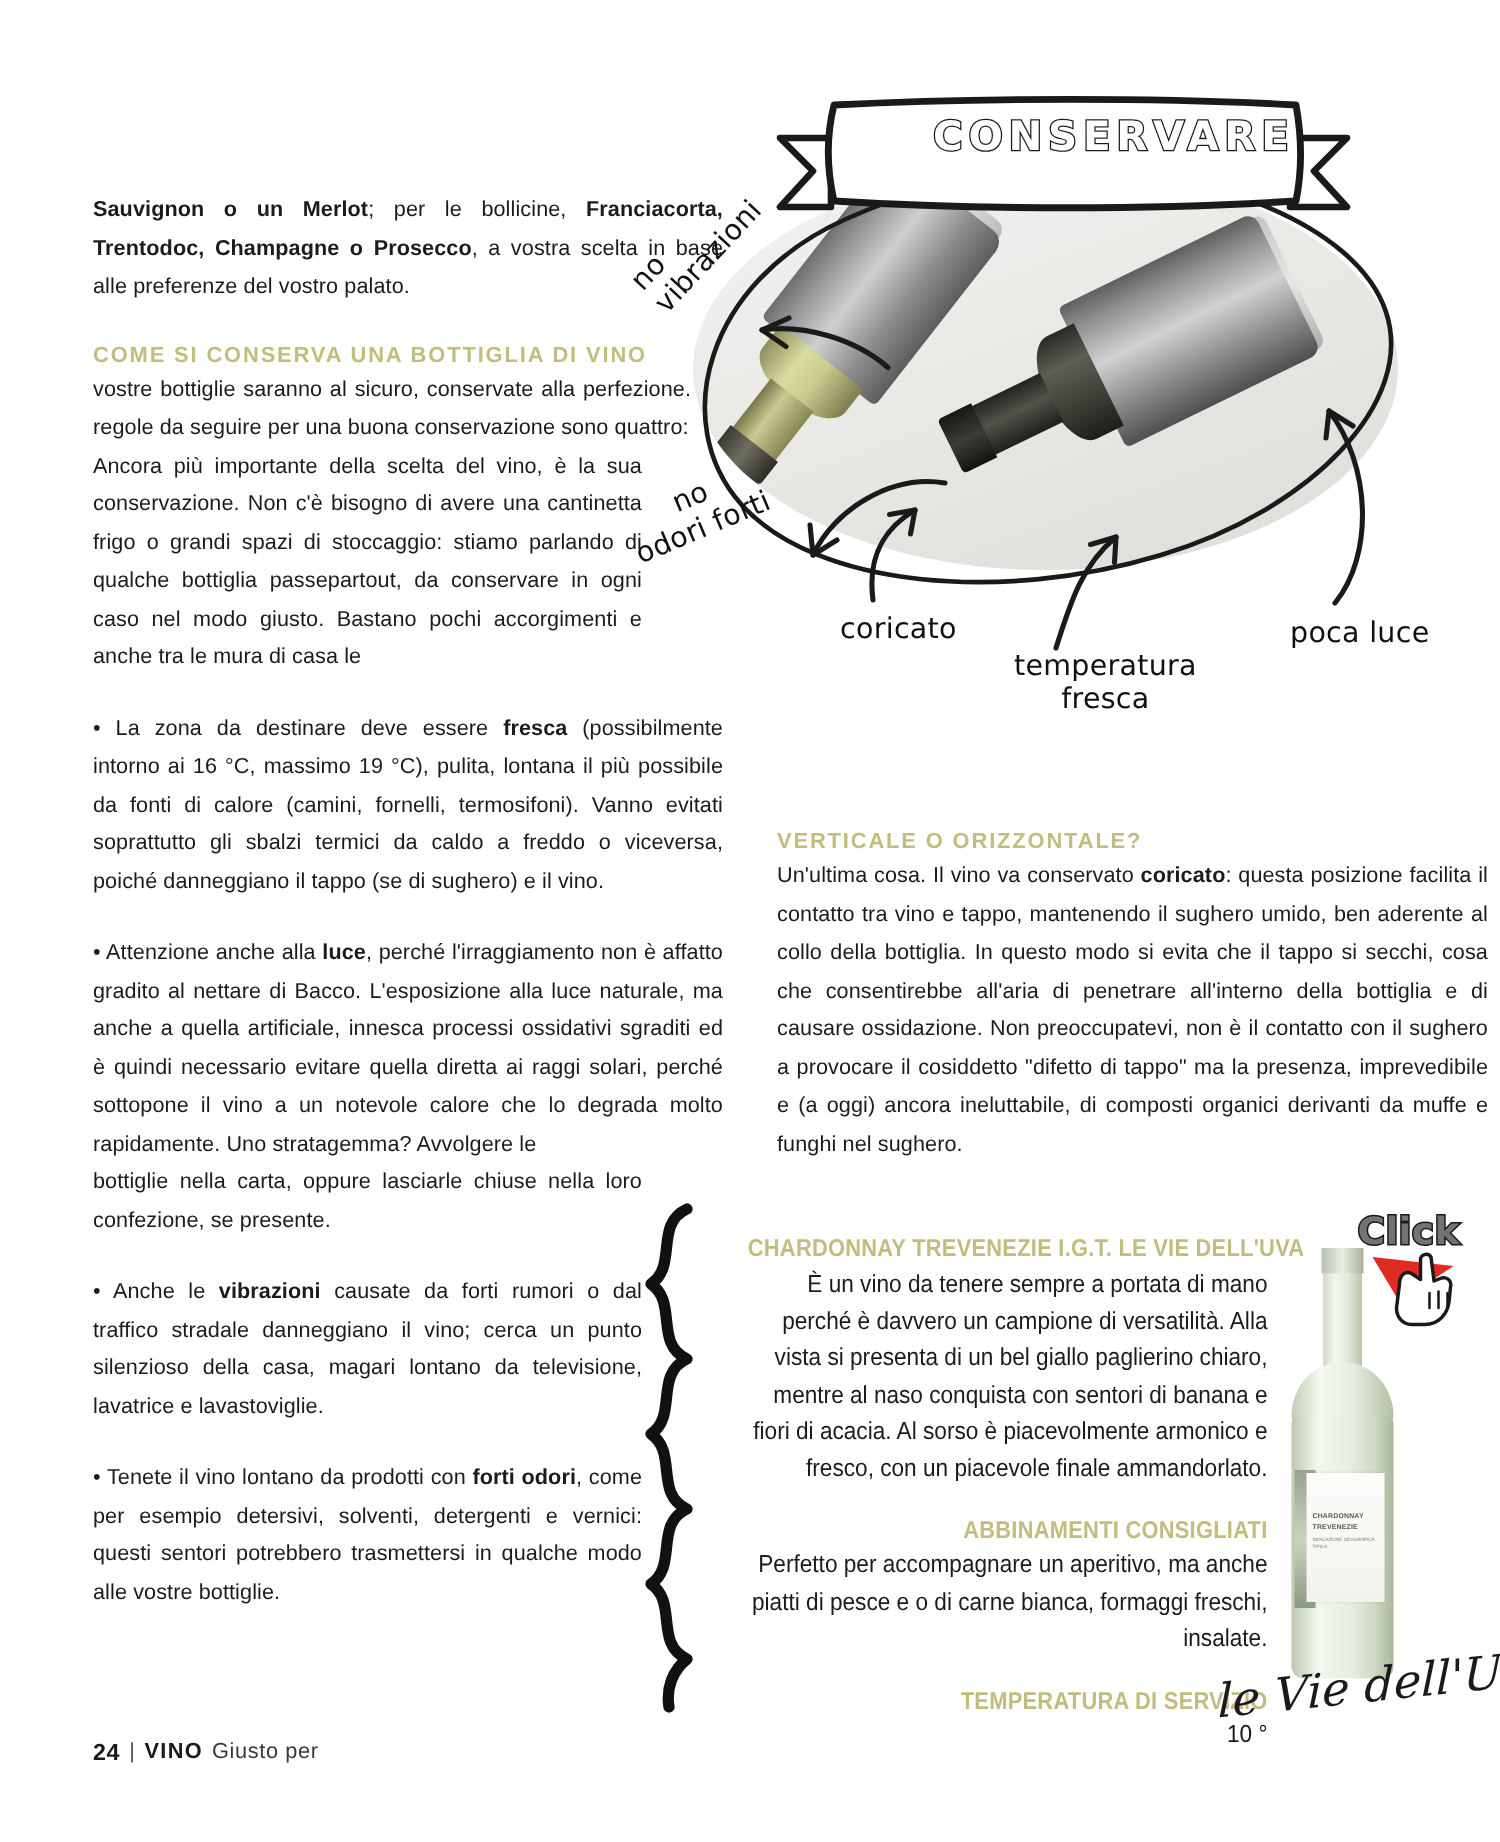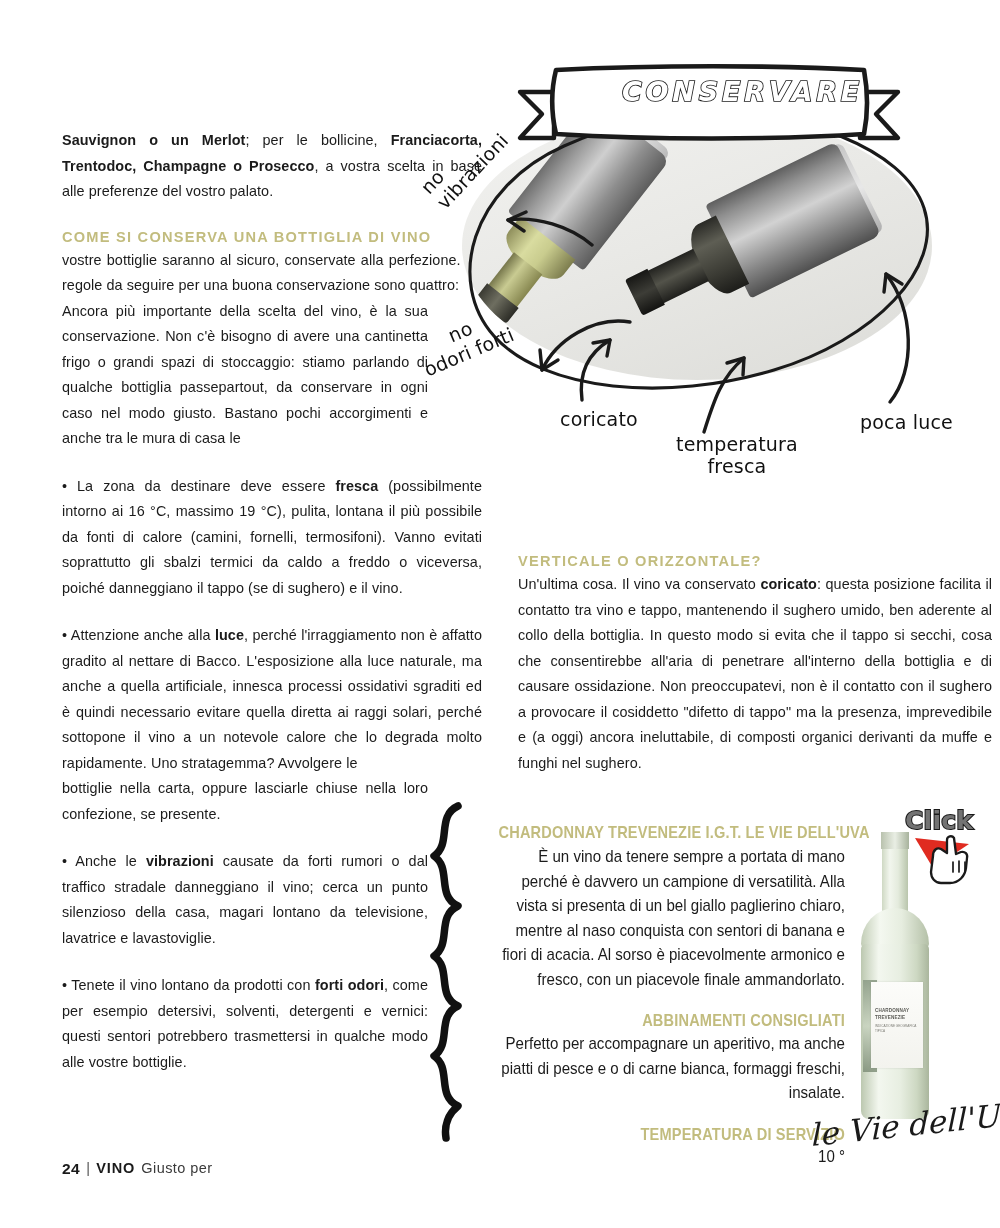--- a/index.html
+++ b/index.html
@@ -75,21 +75,20 @@
     left: 218px; top: 36px;
     width: 240px;
     text-align: center;
     font-family: "DejaVu Sans", sans-serif;
     font-size: 27px;
     font-weight: 700;
     letter-spacing: .14em;
     color: #ffffff;
     -webkit-text-stroke: 1.7px #1a1a1a;
     paint-order: stroke fill;
-    font-style: italic;
   }
 
   
   #photo-oval {
     position: absolute;
     left: 58px; top: 72px;
     width: 470px; height: 268px;
     border-radius: 50% / 50%;
     overflow: hidden;
     background: linear-gradient(160deg,#f2f2f0 0%,#e9e9e6 45%,#dcdcd8 100%);

